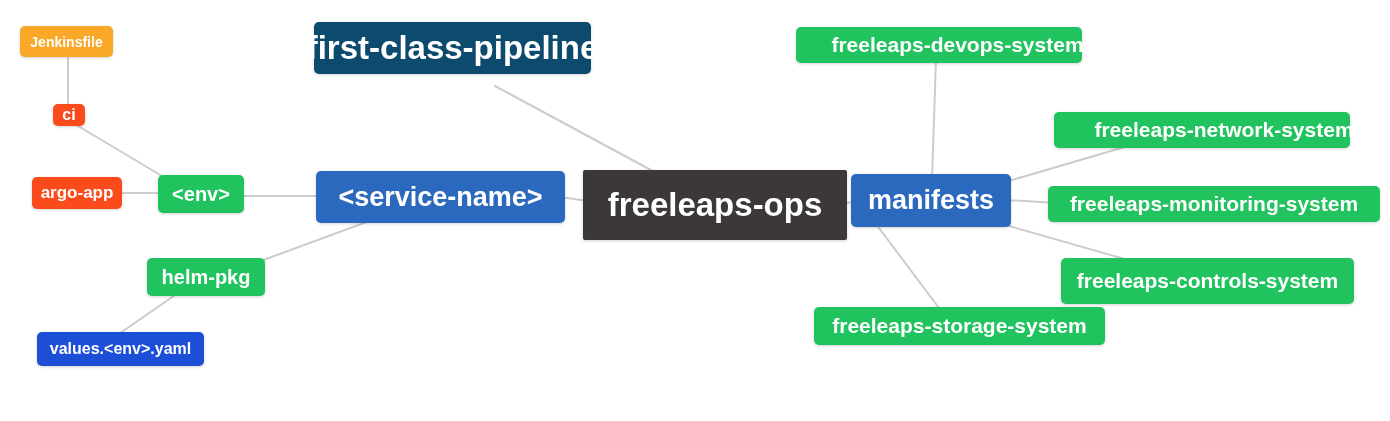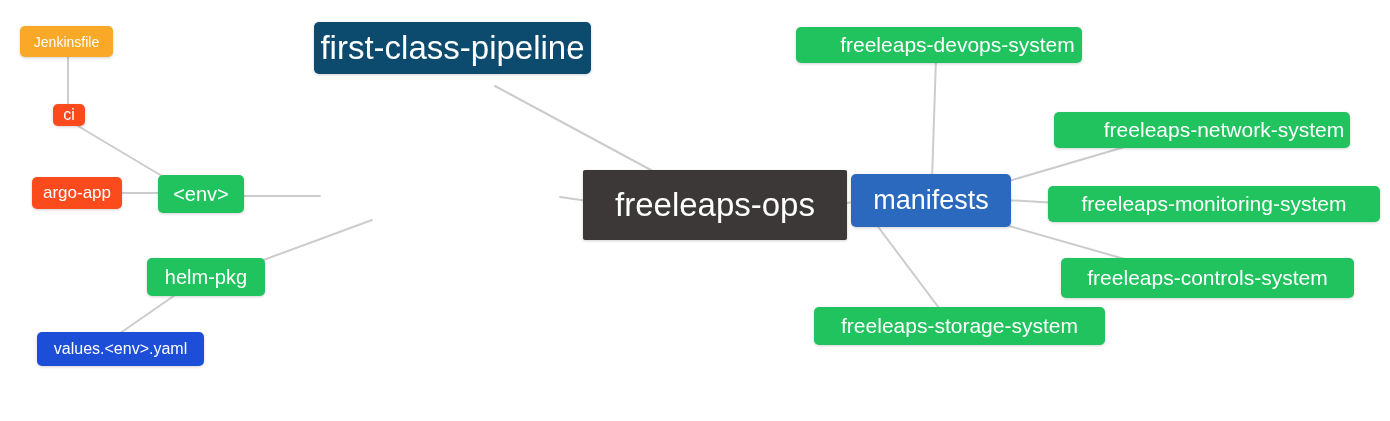--- a/index.html
+++ b/index.html
@@ -28,20 +28,21 @@
     display: flex;
     align-items: center;
     justify-content: center;
     box-sizing: border-box;
     color: #ffffff;
     white-space: nowrap;
     border-radius: 5px;
     box-shadow: 0 1px 3px rgba(0,0,0,0.18);
     cursor: pointer;
     user-select: none;
+    font-weight: bold;
   }
   .node.big { border-radius: 2px; }
 </style>
 </head>
 <body>
 
 <div class="mindmap">
   <svg class="edge-layer" width="1390" height="421" viewBox="0 0 1390 421">
       <line x1="68" y1="55" x2="68" y2="112" stroke="#cccccc" stroke-width="2" stroke-linecap="round"></line>
       <line x1="78" y1="126" x2="172" y2="182" stroke="#cccccc" stroke-width="2" stroke-linecap="round"></line>
@@ -57,22 +58,23 @@
       <line x1="1005" y1="200" x2="1058" y2="203" stroke="#cccccc" stroke-width="2" stroke-linecap="round"></line>
       <line x1="1002" y1="224" x2="1128" y2="260" stroke="#cccccc" stroke-width="2" stroke-linecap="round"></line>
       <line x1="876" y1="224" x2="942" y2="312" stroke="#cccccc" stroke-width="2" stroke-linecap="round"></line>
     </svg>
 
   <div class="node" style="left: 20px; top: 26px; width: 93px; height: 31px; font-size: 14px; background: rgb(249, 168, 39); color: rgb(255, 255, 255);">Jenkinsfile</div>
   <div class="node" style="left: 53px; top: 104px; width: 32px; height: 22px; font-size: 16px; background: rgb(251, 74, 28); color: rgb(255, 255, 255);">ci</div>
   <div class="node" style="left: 32px; top: 177px; width: 90px; height: 32px; font-size: 17px; background: rgb(251, 74, 28); color: rgb(255, 255, 255);">argo-app</div>
   <div class="node" style="left: 158px; top: 175px; width: 86px; height: 38px; font-size: 20px; background: rgb(33, 195, 95); color: rgb(255, 255, 255);">&lt;env&gt;</div>
   <div class="node" style="left: 314px; top: 22px; width: 277px; height: 52px; font-size: 33px; background: #0c4a6e; color: rgb(255, 255, 255);">first-class-pipeline</div>
+  <div class="node" style="left: 316px; top: 171px; width: 249px; height: 52px; font-size: 27px; background: rgb(42, 105, 189); color: rgb(255, 255, 255);">&lt;service-name&gt;</div>
   <div class="node big" style="left: 583px; top: 170px; width: 264px; height: 70px; font-size: 33px; background: rgb(59, 56, 55); color: rgb(255, 255, 255);">freeleaps-ops</div>
   <div class="node" style="left: 851px; top: 174px; width: 160px; height: 53px; font-size: 27px; background: rgb(42, 105, 189); color: rgb(255, 255, 255);">manifests</div>
   <div class="node" style="left: 796px; top: 27px; width: 286px; height: 36px; font-size: 21px; background: rgb(33, 195, 95); color: rgb(255, 255, 255); padding-left: 37px;">freeleaps-devops-system</div>
   <div class="node" style="left: 1054px; top: 112px; width: 296px; height: 36px; font-size: 21px; background: rgb(33, 195, 95); color: rgb(255, 255, 255); padding-left: 44px;">freeleaps-network-system</div>
   <div class="node" style="left: 1048px; top: 186px; width: 332px; height: 36px; font-size: 21px; background: rgb(33, 195, 95); color: rgb(255, 255, 255);">freeleaps-monitoring-system</div>
-  <div class="node" style="left: 1061px; top: 258px; width: 293px; height: 40px; font-size: 21px; background: rgb(33, 195, 95); color: rgb(255, 255, 255);">freeleaps-controls-system</div>
+  <div class="node" style="left: 1061px; top: 258px; width: 293px; height: 46px; font-size: 21px; background: rgb(33, 195, 95); color: rgb(255, 255, 255);">freeleaps-controls-system</div>
   <div class="node" style="left: 814px; top: 307px; width: 291px; height: 38px; font-size: 21px; background: rgb(33, 195, 95); color: rgb(255, 255, 255);">freeleaps-storage-system</div>
   <div class="node" style="left: 147px; top: 258px; width: 118px; height: 38px; font-size: 20px; background: rgb(33, 195, 95); color: rgb(255, 255, 255);">helm-pkg</div>
   <div class="node" style="left: 8px; top: 332px; width: 167px; height: 34px; font-size: 16px; background: #1d4ed8; color: rgb(255, 255, 255); margin-left: 29px;">values.&lt;env&gt;.yaml</div>
 </div>
 
 </body></html>

